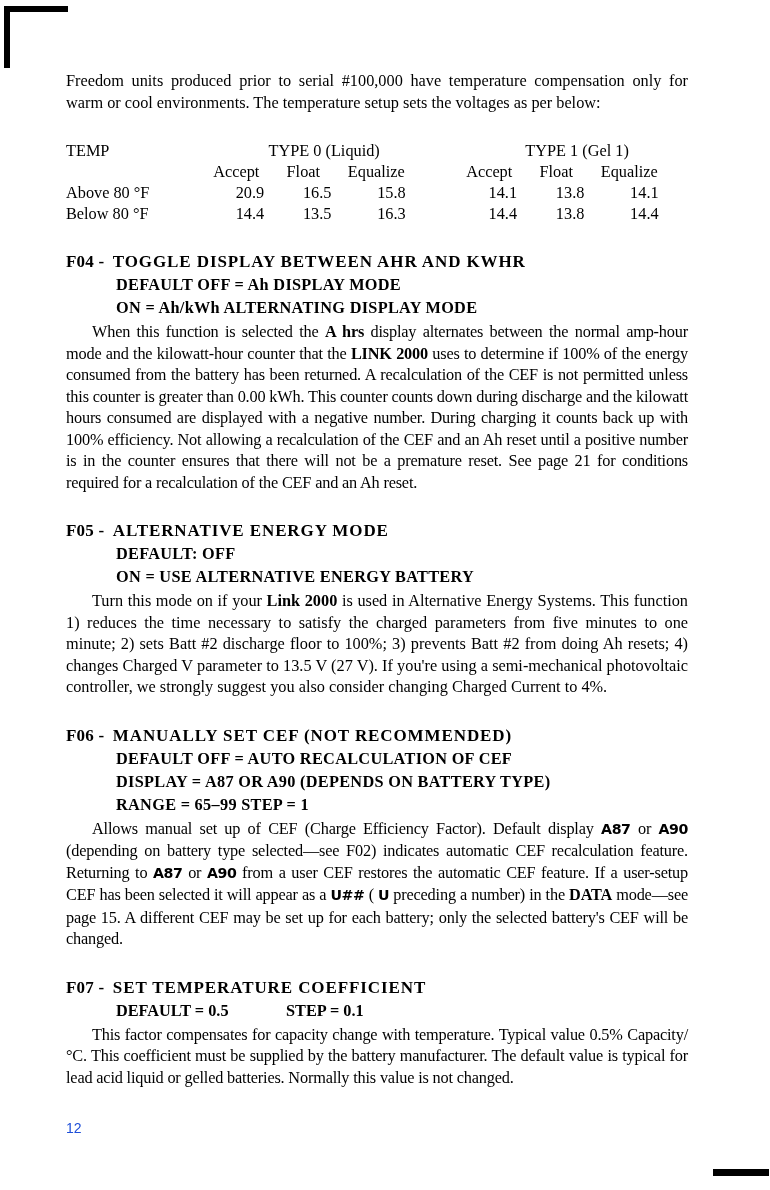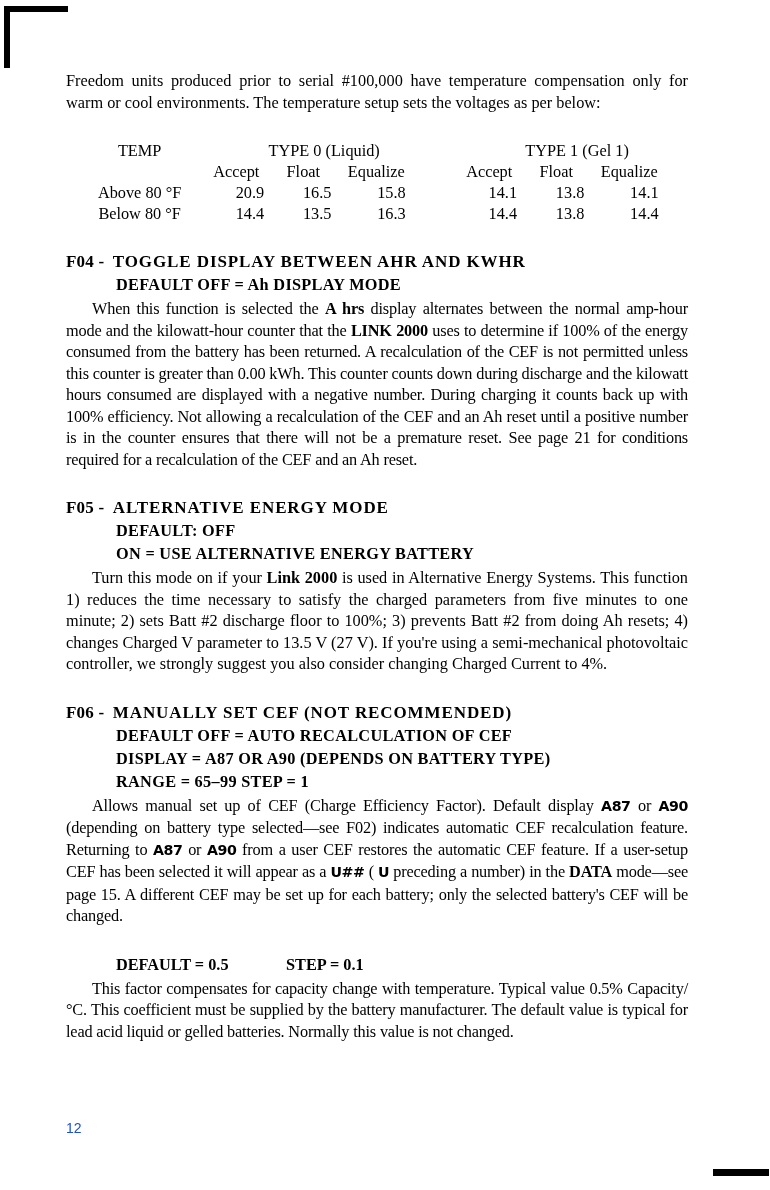--- a/index.html
+++ b/index.html
@@ -61,21 +61,21 @@
     border-collapse: collapse;
     margin-top: 27px;
     font-size: 16.3px;
   }
   #temp-table td, #temp-table th {
     padding: 0;
     font-weight: normal;
     line-height: 21px;
     vertical-align: bottom;
   }
-  .tt-label     { text-align: center;  width: 150px; }
+  .tt-label     { text-align: left;  width: 150px; }
   .tt-grouphdr  { font-weight: bold; text-align: center; }
   .tt-colhdr    { text-align: left; }
   .tt-val       { text-align: center; }
   .tt-gap       { width: 32px; }
   .c-accept  { width: 74px; }
   .c-float   { width: 62px; }
   .c-equal   { width: 88px; }
   .tt-row-hdr td { padding-top: 4px; }
   .tt-row-data td { padding-top: 2px; }
 
@@ -176,39 +176,41 @@
       <td class="tt-val">14.4</td>
       <td class="tt-val">13.8</td>
       <td class="tt-val">14.4</td>
     </tr>
   </tbody>
     </table>
 
   <div class="fn-block">
     <div class="fn-head"><span class="fid">F04 -</span>&nbsp;&nbsp;<span class="ftitle">TOGGLE DISPLAY BETWEEN AHR AND KWHR</span></div>
     <div class="fn-sub">DEFAULT OFF = Ah DISPLAY MODE</div>
+    <div class="fn-sub">ON = Ah/kWh ALTERNATING DISPLAY MODE</div>
     <p class="para tight indent fn-body"><span>When this function is selected the </span><b>A hrs</b><span> display alternates between the normal amp-hour mode and the kilowatt-hour counter that the </span><b>LINK 2000</b><span> uses to determine if 100% of the energy consumed from the battery has been returned. A recalculation of the CEF is not permitted unless this counter is greater than 0.00 kWh. This counter counts down during discharge and the kilowatt hours consumed are displayed with a negative number. During charging it counts back up with 100% efficiency. Not allowing a recalculation of the CEF and an Ah reset until a positive number is in the counter ensures that there will not be a premature reset. See page 21 for conditions required for a recalculation of the CEF and an Ah reset.</span></p>
   </div>
 
   <div class="fn-block">
     <div class="fn-head"><span class="fid">F05 -</span>&nbsp;&nbsp;<span class="ftitle">ALTERNATIVE ENERGY MODE</span></div>
     <div class="fn-sub">DEFAULT: OFF</div>
     <div class="fn-sub">ON = USE ALTERNATIVE ENERGY BATTERY</div>
     <p class="para indent fn-body"><span>Turn this mode on if your </span><b>Link 2000</b><span> is used in Alternative Energy Systems. This function 1) reduces the time necessary to satisfy the charged parameters from five minutes to one minute; 2) sets Batt #2 discharge floor to 100%; 3) prevents Batt #2 from doing Ah resets; 4) changes Charged V parameter to 13.5 V (27 V). If you're using a semi-mechanical photovoltaic controller, we strongly suggest you also consider changing Charged Current to 4%.</span></p>
   </div>
 
   <div class="fn-block">
     <div class="fn-head"><span class="fid">F06 -</span>&nbsp;&nbsp;<span class="ftitle">MANUALLY SET CEF (NOT RECOMMENDED)</span></div>
     <div class="fn-sub">DEFAULT OFF = AUTO RECALCULATION OF CEF</div>
     <div class="fn-sub">DISPLAY = A87 OR A90 (DEPENDS ON BATTERY TYPE)</div>
     <div class="fn-sub">RANGE = 65–99 STEP = 1</div>
     <p class="para tight indent fn-body"><span>Allows manual set up of CEF (Charge Efficiency Factor). Default display </span><span class="lcd">A87</span><span> or </span><span class="lcd">A90</span><span> (depending on battery type selected—see F02) indicates automatic CEF recalculation feature. Returning to </span><span class="lcd">A87</span><span> or </span><span class="lcd">A90</span><span> from a user CEF restores the automatic CEF feature. If a user-setup CEF has been selected it will appear as a </span><span class="lcd">U##</span><span> ( </span><span class="lcd">U</span><span> preceding a number) in the </span><b>DATA</b><span> mode—see page 15. A different CEF may be set up for each battery; only the selected battery's CEF will be changed.</span></p>
   </div>
 
   <div class="fn-block">
+    <div class="fn-head"><span class="fid">F07 -</span>&nbsp;&nbsp;<span class="ftitle">SET TEMPERATURE COEFFICIENT</span></div>
     <div class="fn-params">
       <span class="p1">DEFAULT = 0.5</span>
       <span class="p3">STEP = 0.1</span>
     </div>
     <p class="para tight indent fn-body">This factor compensates for capacity change with temperature. Typical value 0.5% Capacity/°C. This coefficient must be supplied by the battery manufacturer. The default value is typical for lead acid liquid or gelled batteries. Normally this value is not changed.</p>
   </div>
 
 </div>
 
 <div id="page-number">12</div>

